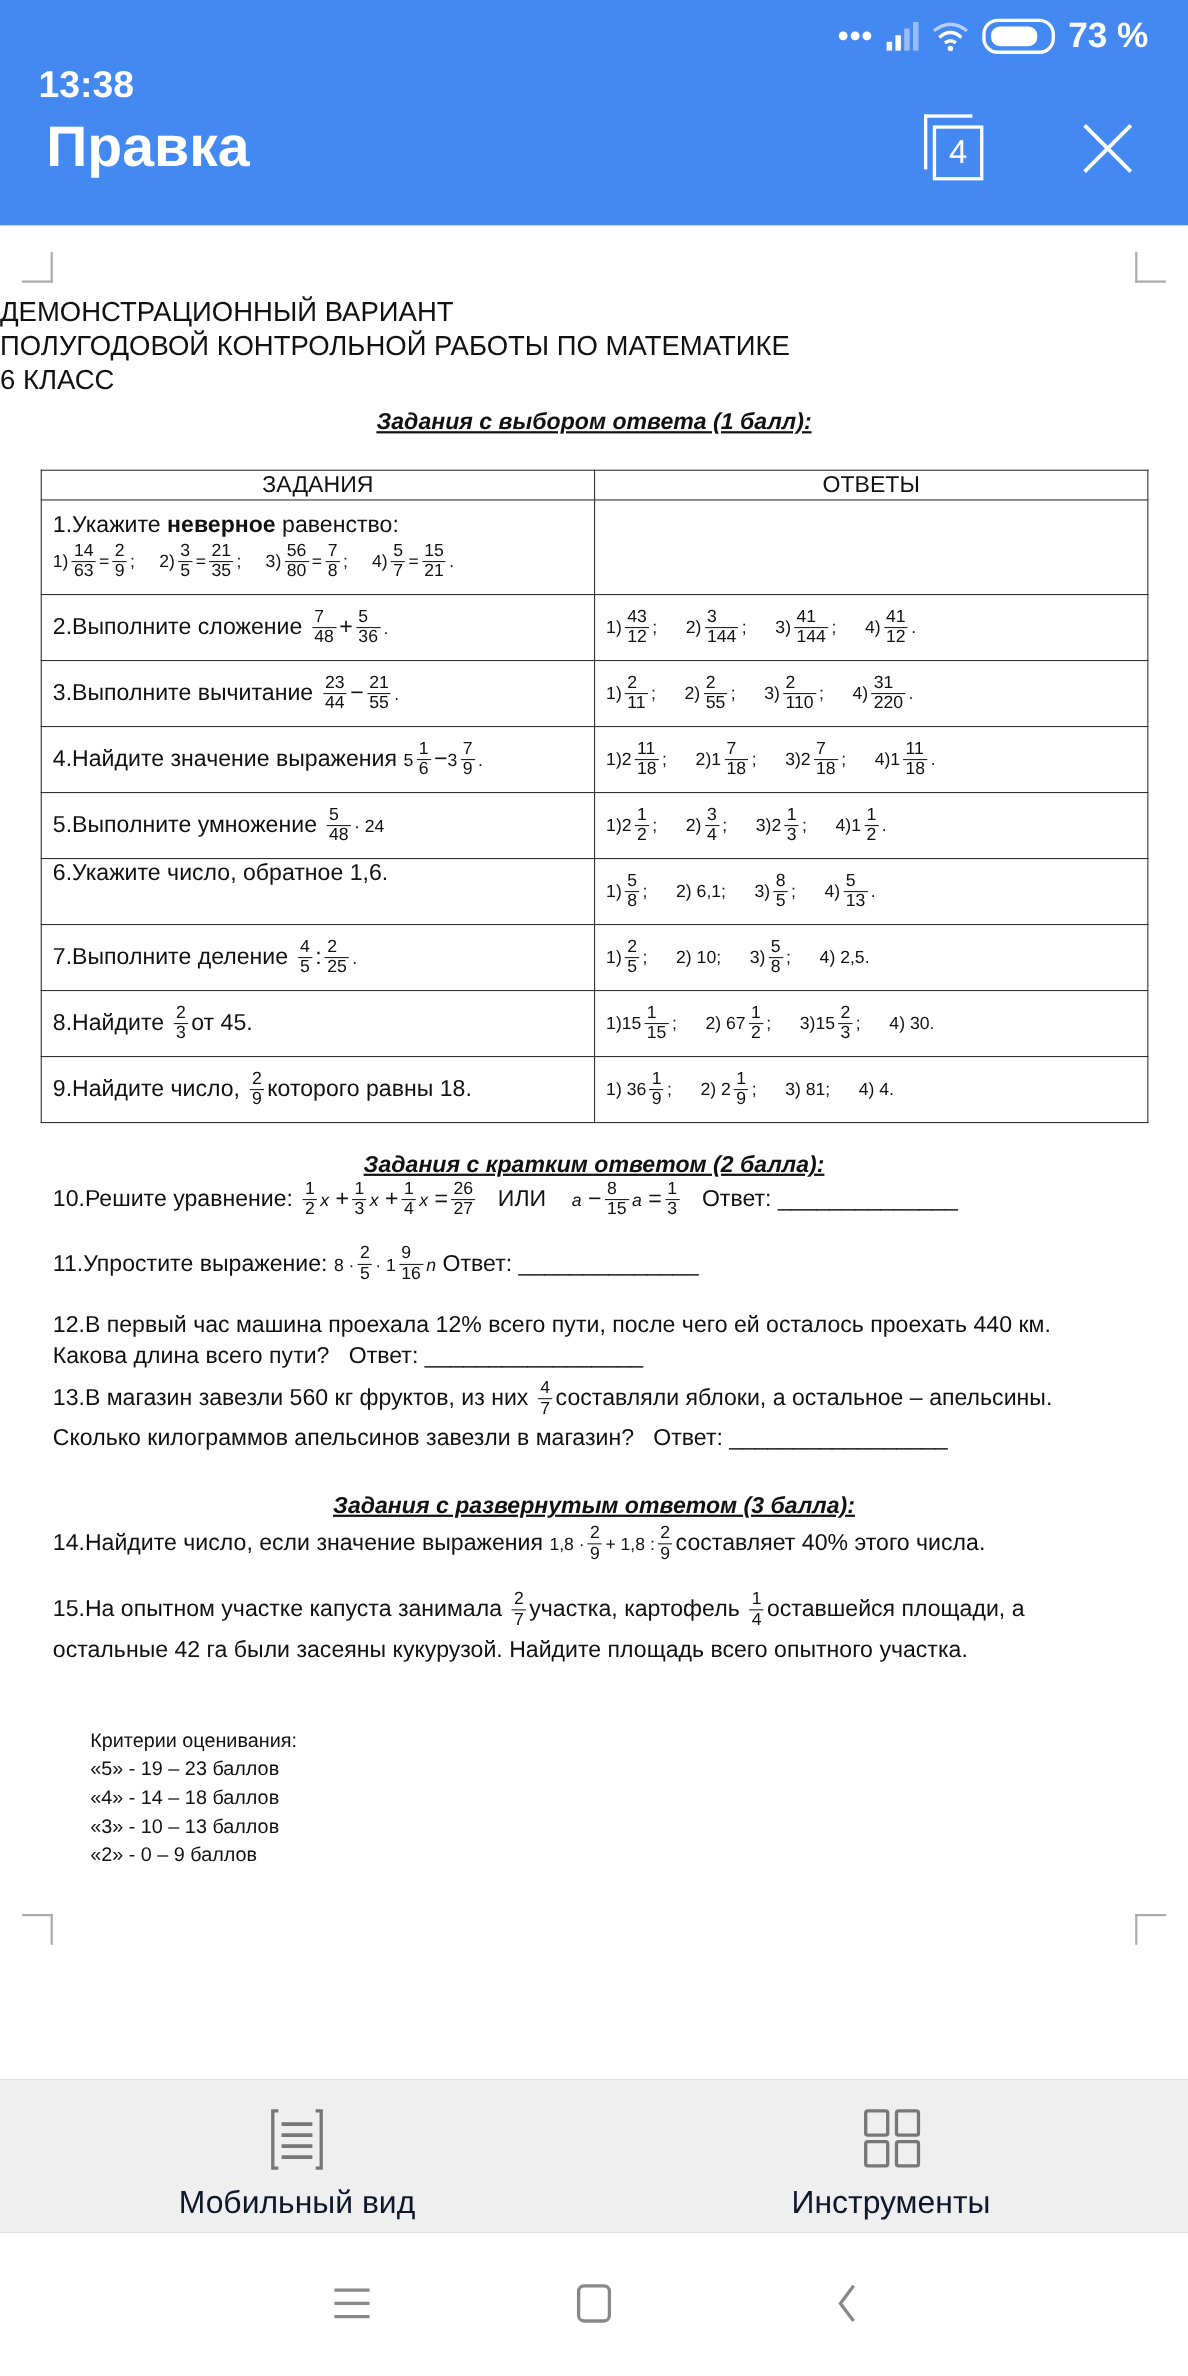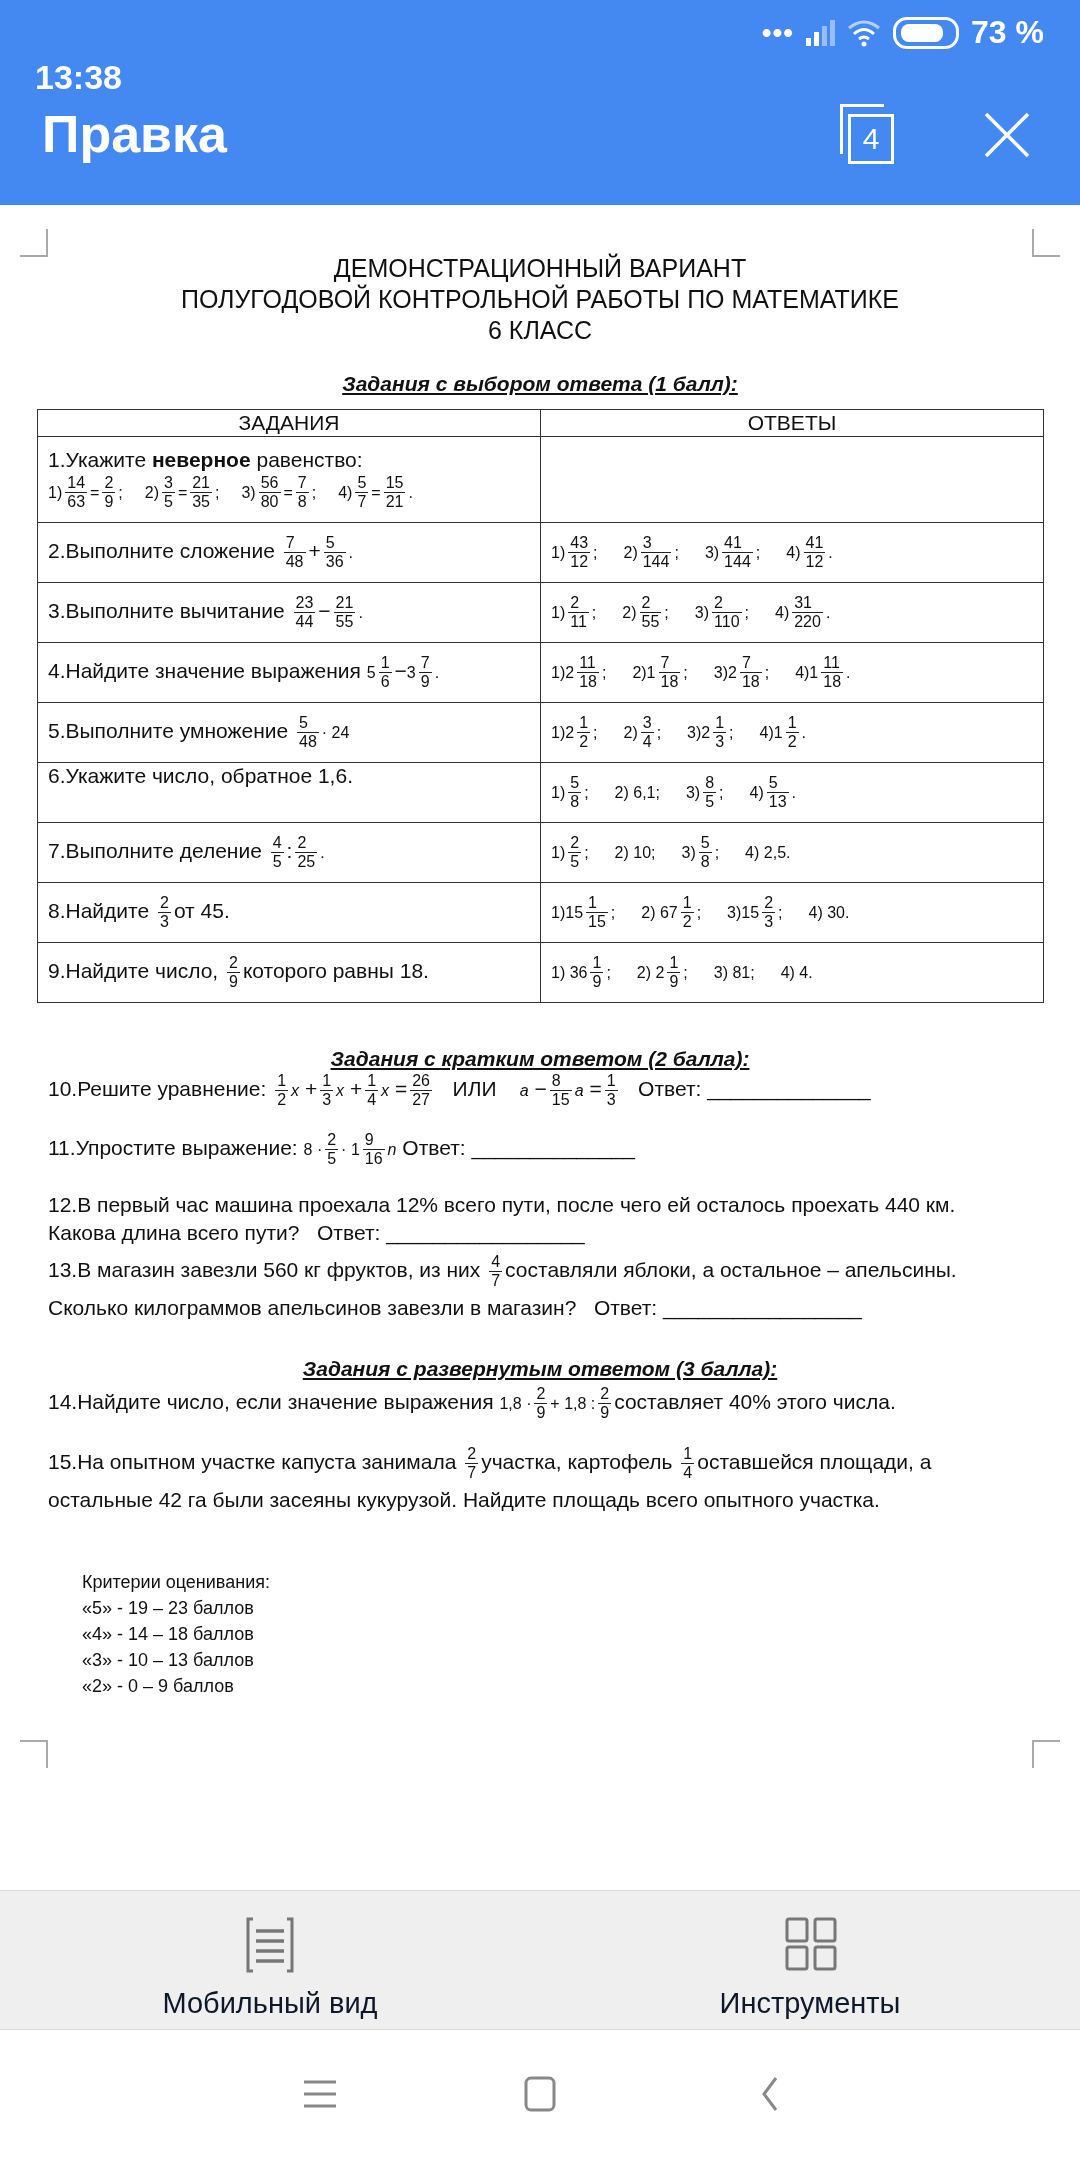--- a/index.html
+++ b/index.html
@@ -24,24 +24,24 @@
   .close-btn { position: absolute; left: 982px; top: 110px; width: 50px; height: 50px; }
 
   
   .doc { position: absolute; left: 0; top: 205px; width: 1080px; height: 1685px; background: #fff; }
   .corner { position: absolute; width: 28px; height: 28px; border-color: #aaa; border-style: solid; border-width: 0; }
   .c-tl { left: 20px; top: 24px; border-right-width: 2px; border-bottom-width: 2px; }
   .c-tr { left: 1032px; top: 24px; border-left-width: 2px; border-bottom-width: 2px; }
   .c-bl { left: 20px; top: 1535px; border-right-width: 2px; border-top-width: 2px; }
   .c-br { left: 1032px; top: 1535px; border-left-width: 2px; border-top-width: 2px; }
 
-  .head { position: absolute; left: 0; width: 1080px; text-align: center; top: 48px; font-size: 25px; line-height: 31px; }
+  .head { position: absolute; left: 0; width: 1080px; text-align: left; top: 64px; font-size: 25px; line-height: 31px; }
   .section { position: absolute; left: 0; width: 1080px; text-align: center; font-size: 21px; font-style: italic; font-weight: bold; text-decoration: underline; }
 
-  table.tasks { position: absolute; left: 37px; top: 204px; width: 1007px; border-collapse: collapse; font-size: 21px; }
+  table.tasks { position: absolute; left: 37px; top: 222px; width: 1007px; border-collapse: collapse; font-size: 21px; }
   table.tasks th, table.tasks td { border: 1.5px solid #333; vertical-align: middle; }
   table.tasks th { font-weight: normal; font-size: 21px; height: 27px; text-align: center; }
   table.tasks td { padding: 0 10px; }
   table.tasks td.q { width: 503px; }
   .row-h { height: 60px; }
 
   .frac { display: inline-flex; flex-direction: column; align-items: flex-start; vertical-align: middle; font-size: 16px; line-height: 18px; margin: 0 3px; }
   .frac .n { padding: 0 2px; }
   .frac .d { border-top: 1.2px solid #222; padding: 0 2px; }
   .small { font-size: 16px; }

